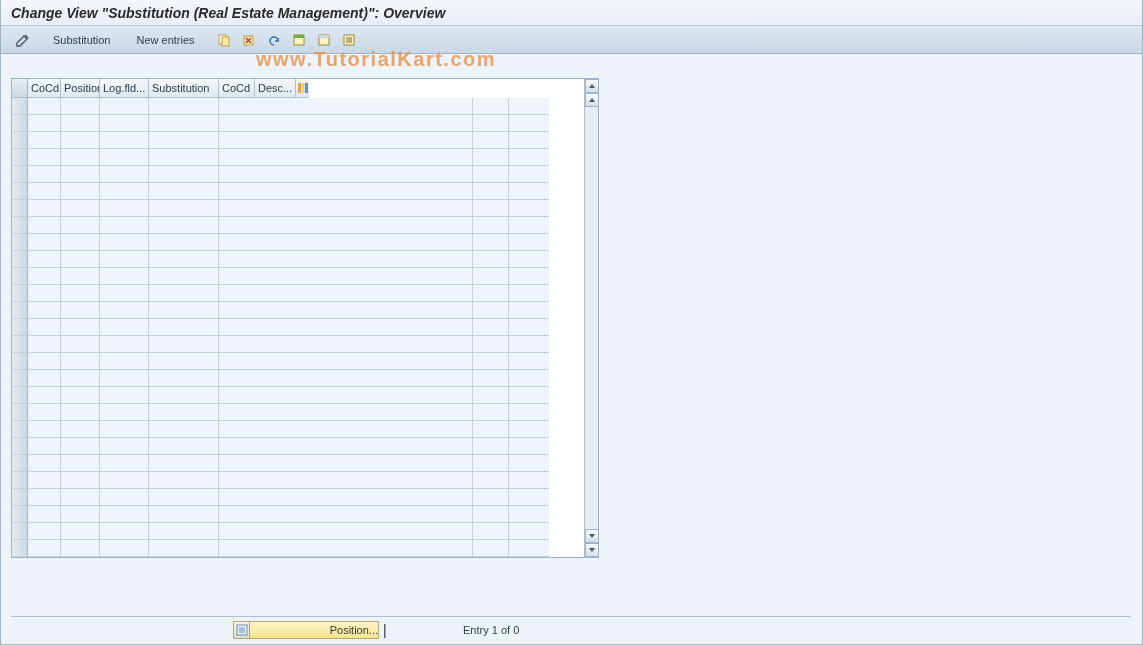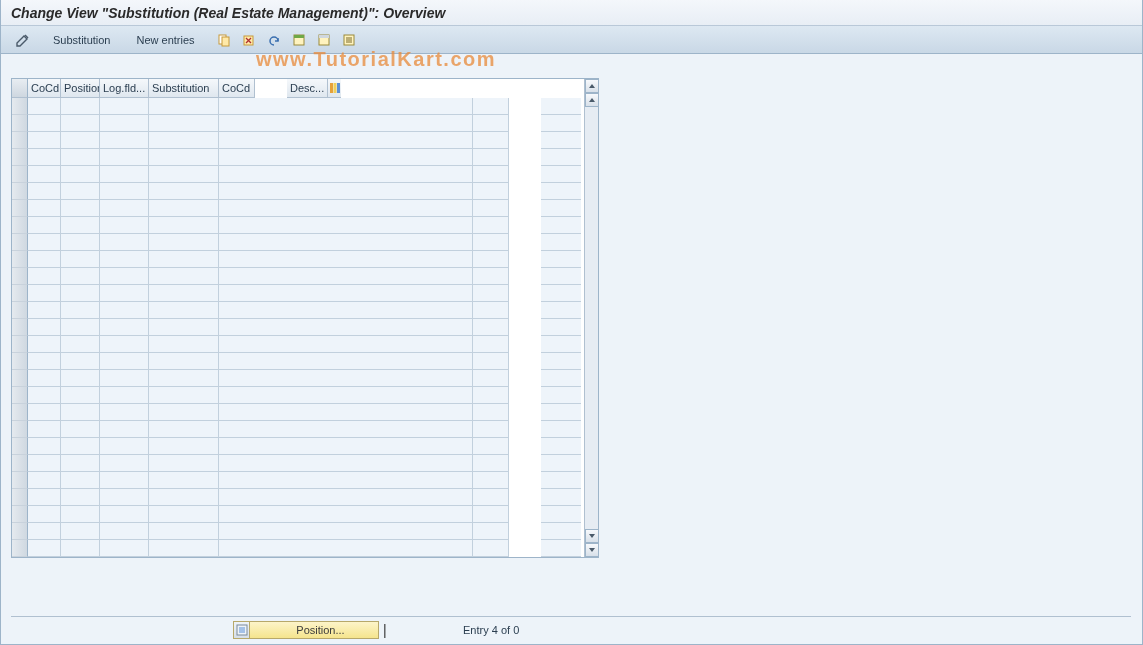--- a/index.html
+++ b/index.html
@@ -165,40 +165,40 @@
     width: 146px;
     cursor:pointer;
   }
   .position-btn .picon {
     width:16px; height:16px;
     background: linear-gradient(#eef3f8,#d6dfe8);
     border-right:1px solid #b7a86a;
     display:flex; align-items:center; justify-content:center;
   }
   .position-btn .plabel {
-    flex:1; text-align:center; color:#3b3b3b;padding-left:13px;
+    flex:1; text-align:right; color:#3b3b3b;padding-left:13px;
   }
   .caret-after {
     position:absolute;
     left: 372px;
     font-size: 14px; color:#333;
   }
   .entry-text {
     position:absolute;
     left: 452px;
     color:#2b3e50;
   }
 
   .col-cocd { width: 33px; }
   .col-callpnt { width: 39px; }
   .col-logfld { width: 49px; }
   .col-subst { width: 70px; }
   .col-desc { width: 254px; }
   .col-activ { width: 36px; }
-  .col-descr2 { width: 40px; margin-left: 32px; }
+  .col-descr2 { width: 40px; }
 </style>
 </head>
 <body>
 
 <div class="window">
 
   <div class="titlebar">
     <span>Change View "Substitution (Real Estate Management)": Overview</span>
   </div>
 
@@ -580,16 +580,16 @@
           <svg width="12" height="12">
               <rect x="1" y="1" width="10" height="10" fill="#eef3f8" stroke="#7a8a9a"></rect>
               <line x1="3" y1="4" x2="9" y2="4" stroke="#5a8fd6"></line>
               <line x1="3" y1="6" x2="9" y2="6" stroke="#5a8fd6"></line>
               <line x1="3" y1="8" x2="9" y2="8" stroke="#5a8fd6"></line>
             </svg>
         </span>
         <span class="plabel">Position...</span>
       </div>
       <span class="caret-after">|</span>
-      <span class="entry-text">Entry 4 of 0</span>
+      <span class="entry-text">Entry 1 of 0</span>
     </div>
   </div>
 </div>
 
 </body></html>

